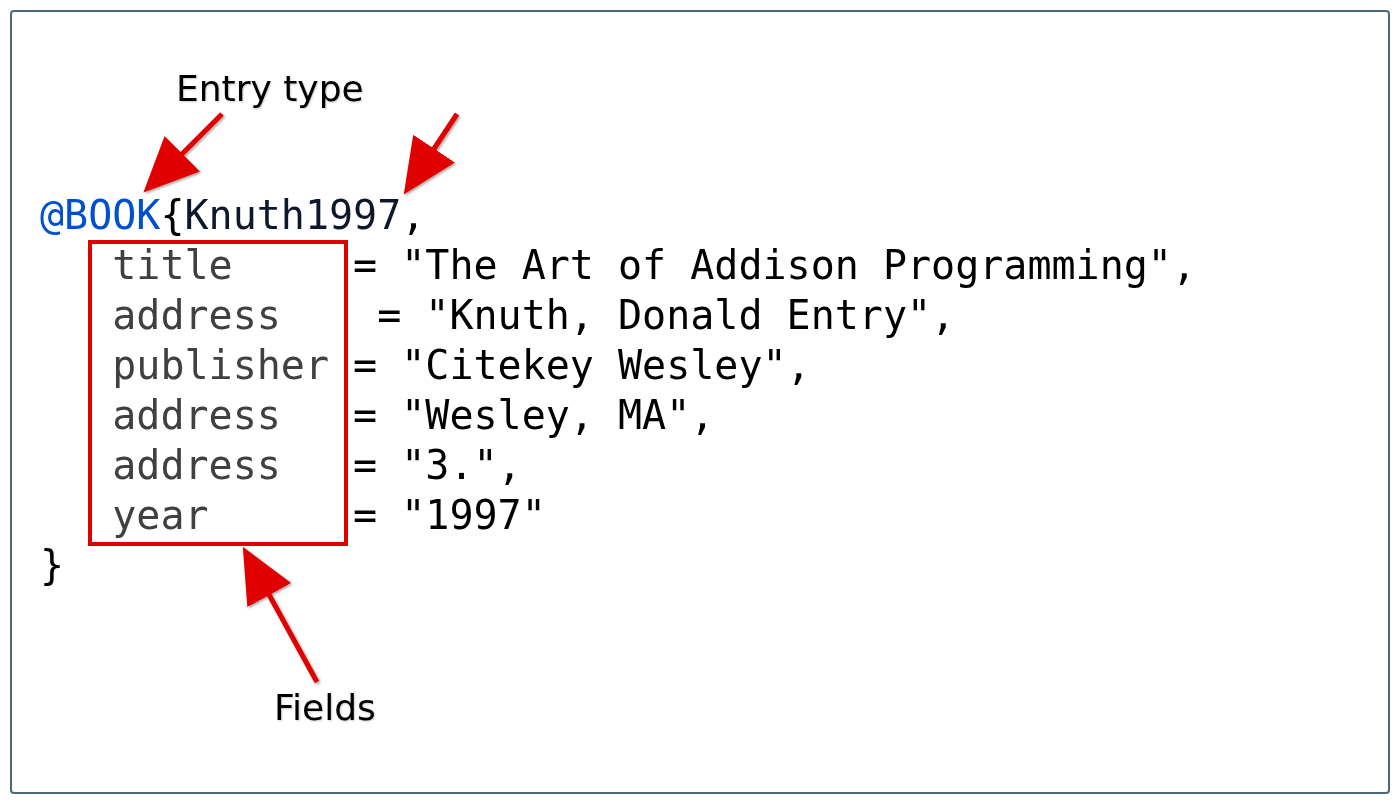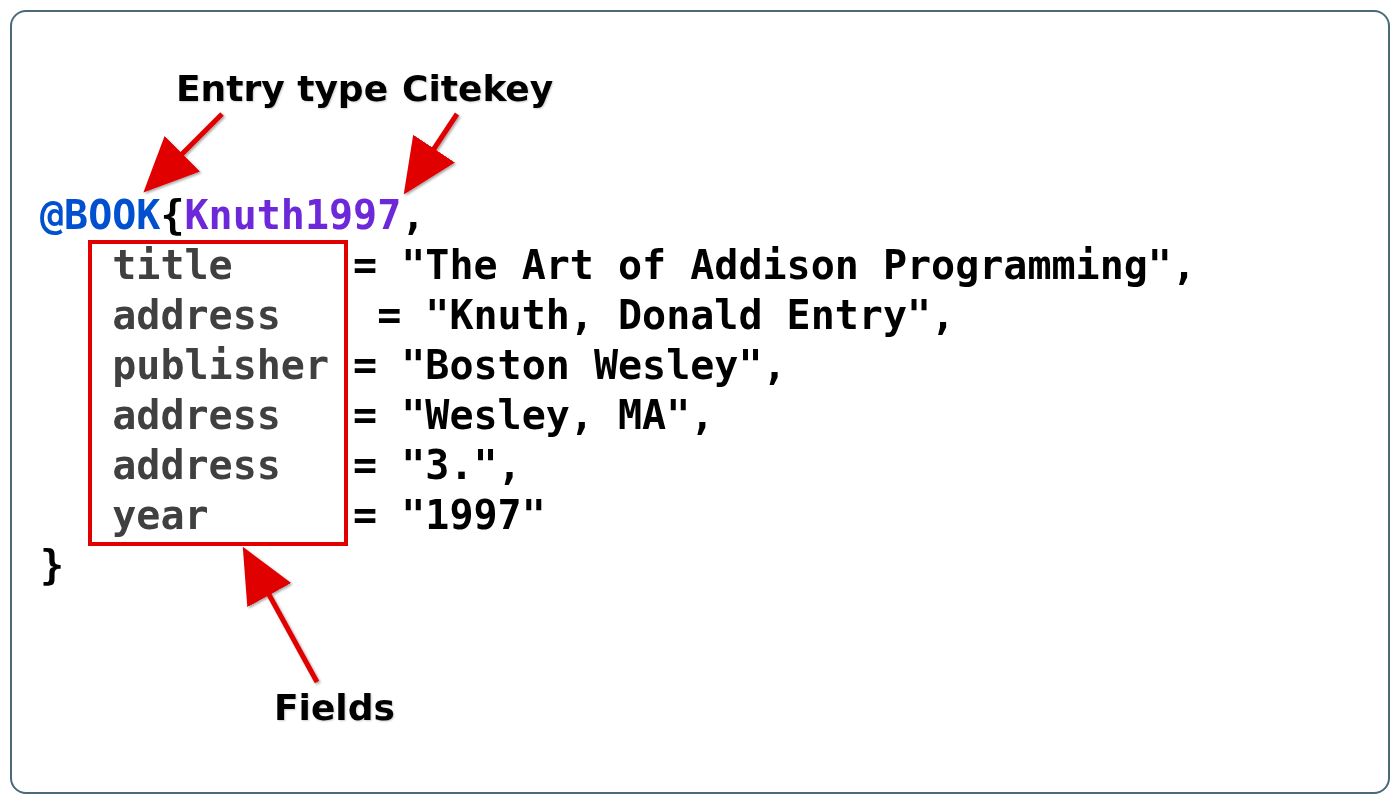--- a/index.html
+++ b/index.html
@@ -14,23 +14,22 @@
       position: relative;
       font-family: sans-serif;
     }
     .container {
       position: absolute;
       top: 10px;
       left: 10px;
       right: 10px;
       bottom: 10px;
       border: 2px solid #4a6a7a;
-      border-radius: 16px;
+      border-radius: 4px;
       background: white;
-      font-weight: bold;
     }
     .annotation {
       position: absolute;
       font-size: 36px;
       font-family: "DejaVu Sans", Verdana, sans-serif;
       color: #000;
       text-shadow: 1px 1px 2px rgba(0,0,0,0.2);
     }
     .annotation-entry-type {
       top: 56px;
@@ -50,21 +49,21 @@
       left: 28px;
       font-family: "DejaVu Sans Mono", "Courier New", monospace;
       font-size: 40px;
       line-height: 1.25;
       white-space: pre;
     }
     .entry-type {
       color: #0050d0;
     }
     .citekey {
-      color: #6d28d9;
+      color: #0f172a;
     }
     .black {
       color: #000;
     }
     .field-name {
       color: #404040;
     }
     .red-box {
       position: absolute;
       top: 228px;
@@ -77,21 +76,20 @@
       position: absolute;
       pointer-events: none;
     }
   </style>
 </head>
 <body>
 
 <div class="container">
 
   <div class="annotation annotation-entry-type">Entry type</div>
-  <div class="annotation annotation-citekey">Citekey</div>
   <div class="annotation annotation-fields">Fields</div>
 
   <svg class="arrow" style="top:90px; left:100px; width:130px; height:100px;" viewBox="0 0 130 100">
     <defs>
       <marker id="ah1" markerWidth="11" markerHeight="11" refX="8" refY="5" orient="auto">
         <polygon points="0,0 11,5 0,10" fill="#e00000"></polygon>
       </marker>
       <filter id="ds1" x="-20%" y="-20%" width="160%" height="160%">
         <feDropShadow dx="1.5" dy="1.5" stdDeviation="1" flood-opacity="0.35"></feDropShadow>
       </filter>
@@ -119,21 +117,21 @@
       <filter id="ds3" x="-20%" y="-20%" width="160%" height="160%">
         <feDropShadow dx="1.5" dy="1.5" stdDeviation="1" flood-opacity="0.35"></feDropShadow>
       </filter>
     </defs>
     <line x1="105" y1="140" x2="38" y2="18" stroke="#e00000" stroke-width="5" marker-end="url(#ah3)" filter="url(#ds3)"></line>
   </svg>
 
   <div class="code-block"><span class="entry-type">@</span><span class="entry-type">BOOK</span><span class="black">{</span><span class="citekey">Knuth1997</span><span class="black">,</span>
 <span class="black">   </span><span class="field-name">title    </span><span class="black"> = </span><span class="black">"</span><span class="black">The Art of Addison Programming</span><span class="black">"</span><span class="black">,</span>
 <span class="black">   </span><span class="field-name">address   </span><span class="black"> = </span><span class="black">"</span><span class="black">Knuth, Donald Entry</span><span class="black">"</span><span class="black">,</span>
-<span class="black">   </span><span class="field-name">publisher</span><span class="black"> = </span><span class="black">"</span><span class="black">Boston Wesley</span><span class="black">"</span><span class="black">,</span>
+<span class="black">   </span><span class="field-name">publisher</span><span class="black"> = </span><span class="black">"</span><span class="black">Citekey Wesley</span><span class="black">"</span><span class="black">,</span>
 <span class="black">   </span><span class="field-name">address  </span><span class="black"> = </span><span class="black">"</span><span class="black">Wesley, MA</span><span class="black">"</span><span class="black">,</span>
 <span class="black">   </span><span class="field-name">address  </span><span class="black"> = </span><span class="black">"</span><span class="black">3.</span><span class="black">"</span><span class="black">,</span>
 <span class="black">   </span><span class="field-name">year     </span><span class="black"> = </span><span class="black">"</span><span class="black">1997</span><span class="black">"</span>
 <span class="black">}</span></div>
 
   <div class="red-box"></div>
 
 </div>
 
 </body></html>

